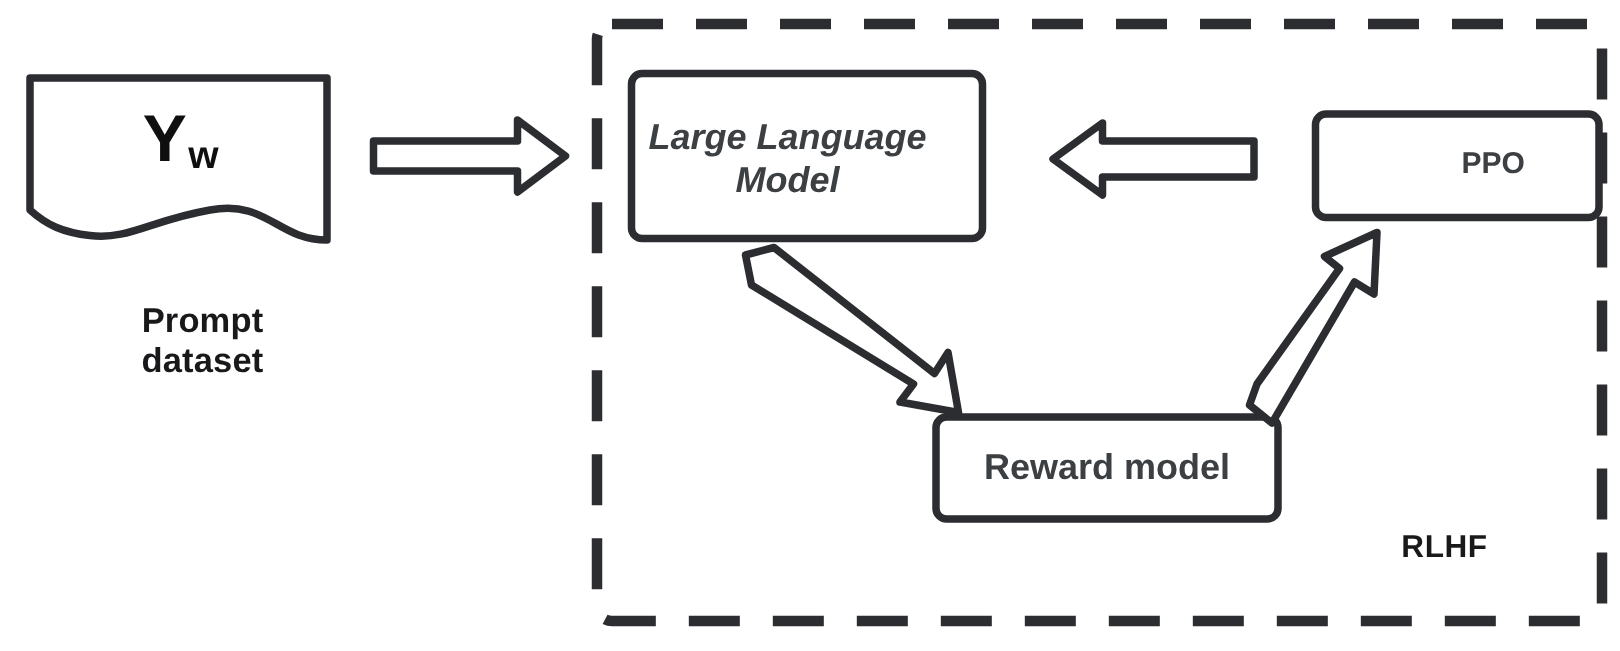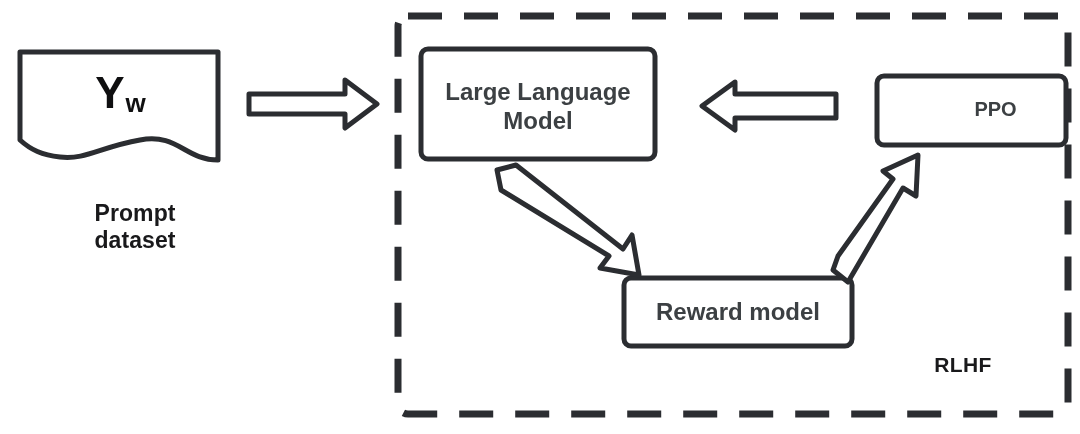--- a/index.html
+++ b/index.html
@@ -66,25 +66,26 @@
     font-size: 26px;
     font-weight: bold;
     color: #0f0f10;
     line-height: 1;
     position: relative;
     top: 10px;
     left: 1px;
   }
   
   #llm-label {
-    left: 423px;
+    left: 410px;
     top: 52px;
     width: 230px;
     height: 109px;
     font-size: 24px;
+    font-style: italic;
   }
   
   #ppo-label {
     left: 903px;
     top: 78px;
     width: 185px;
     height: 64px;
     font-size: 20px;
   }
   

